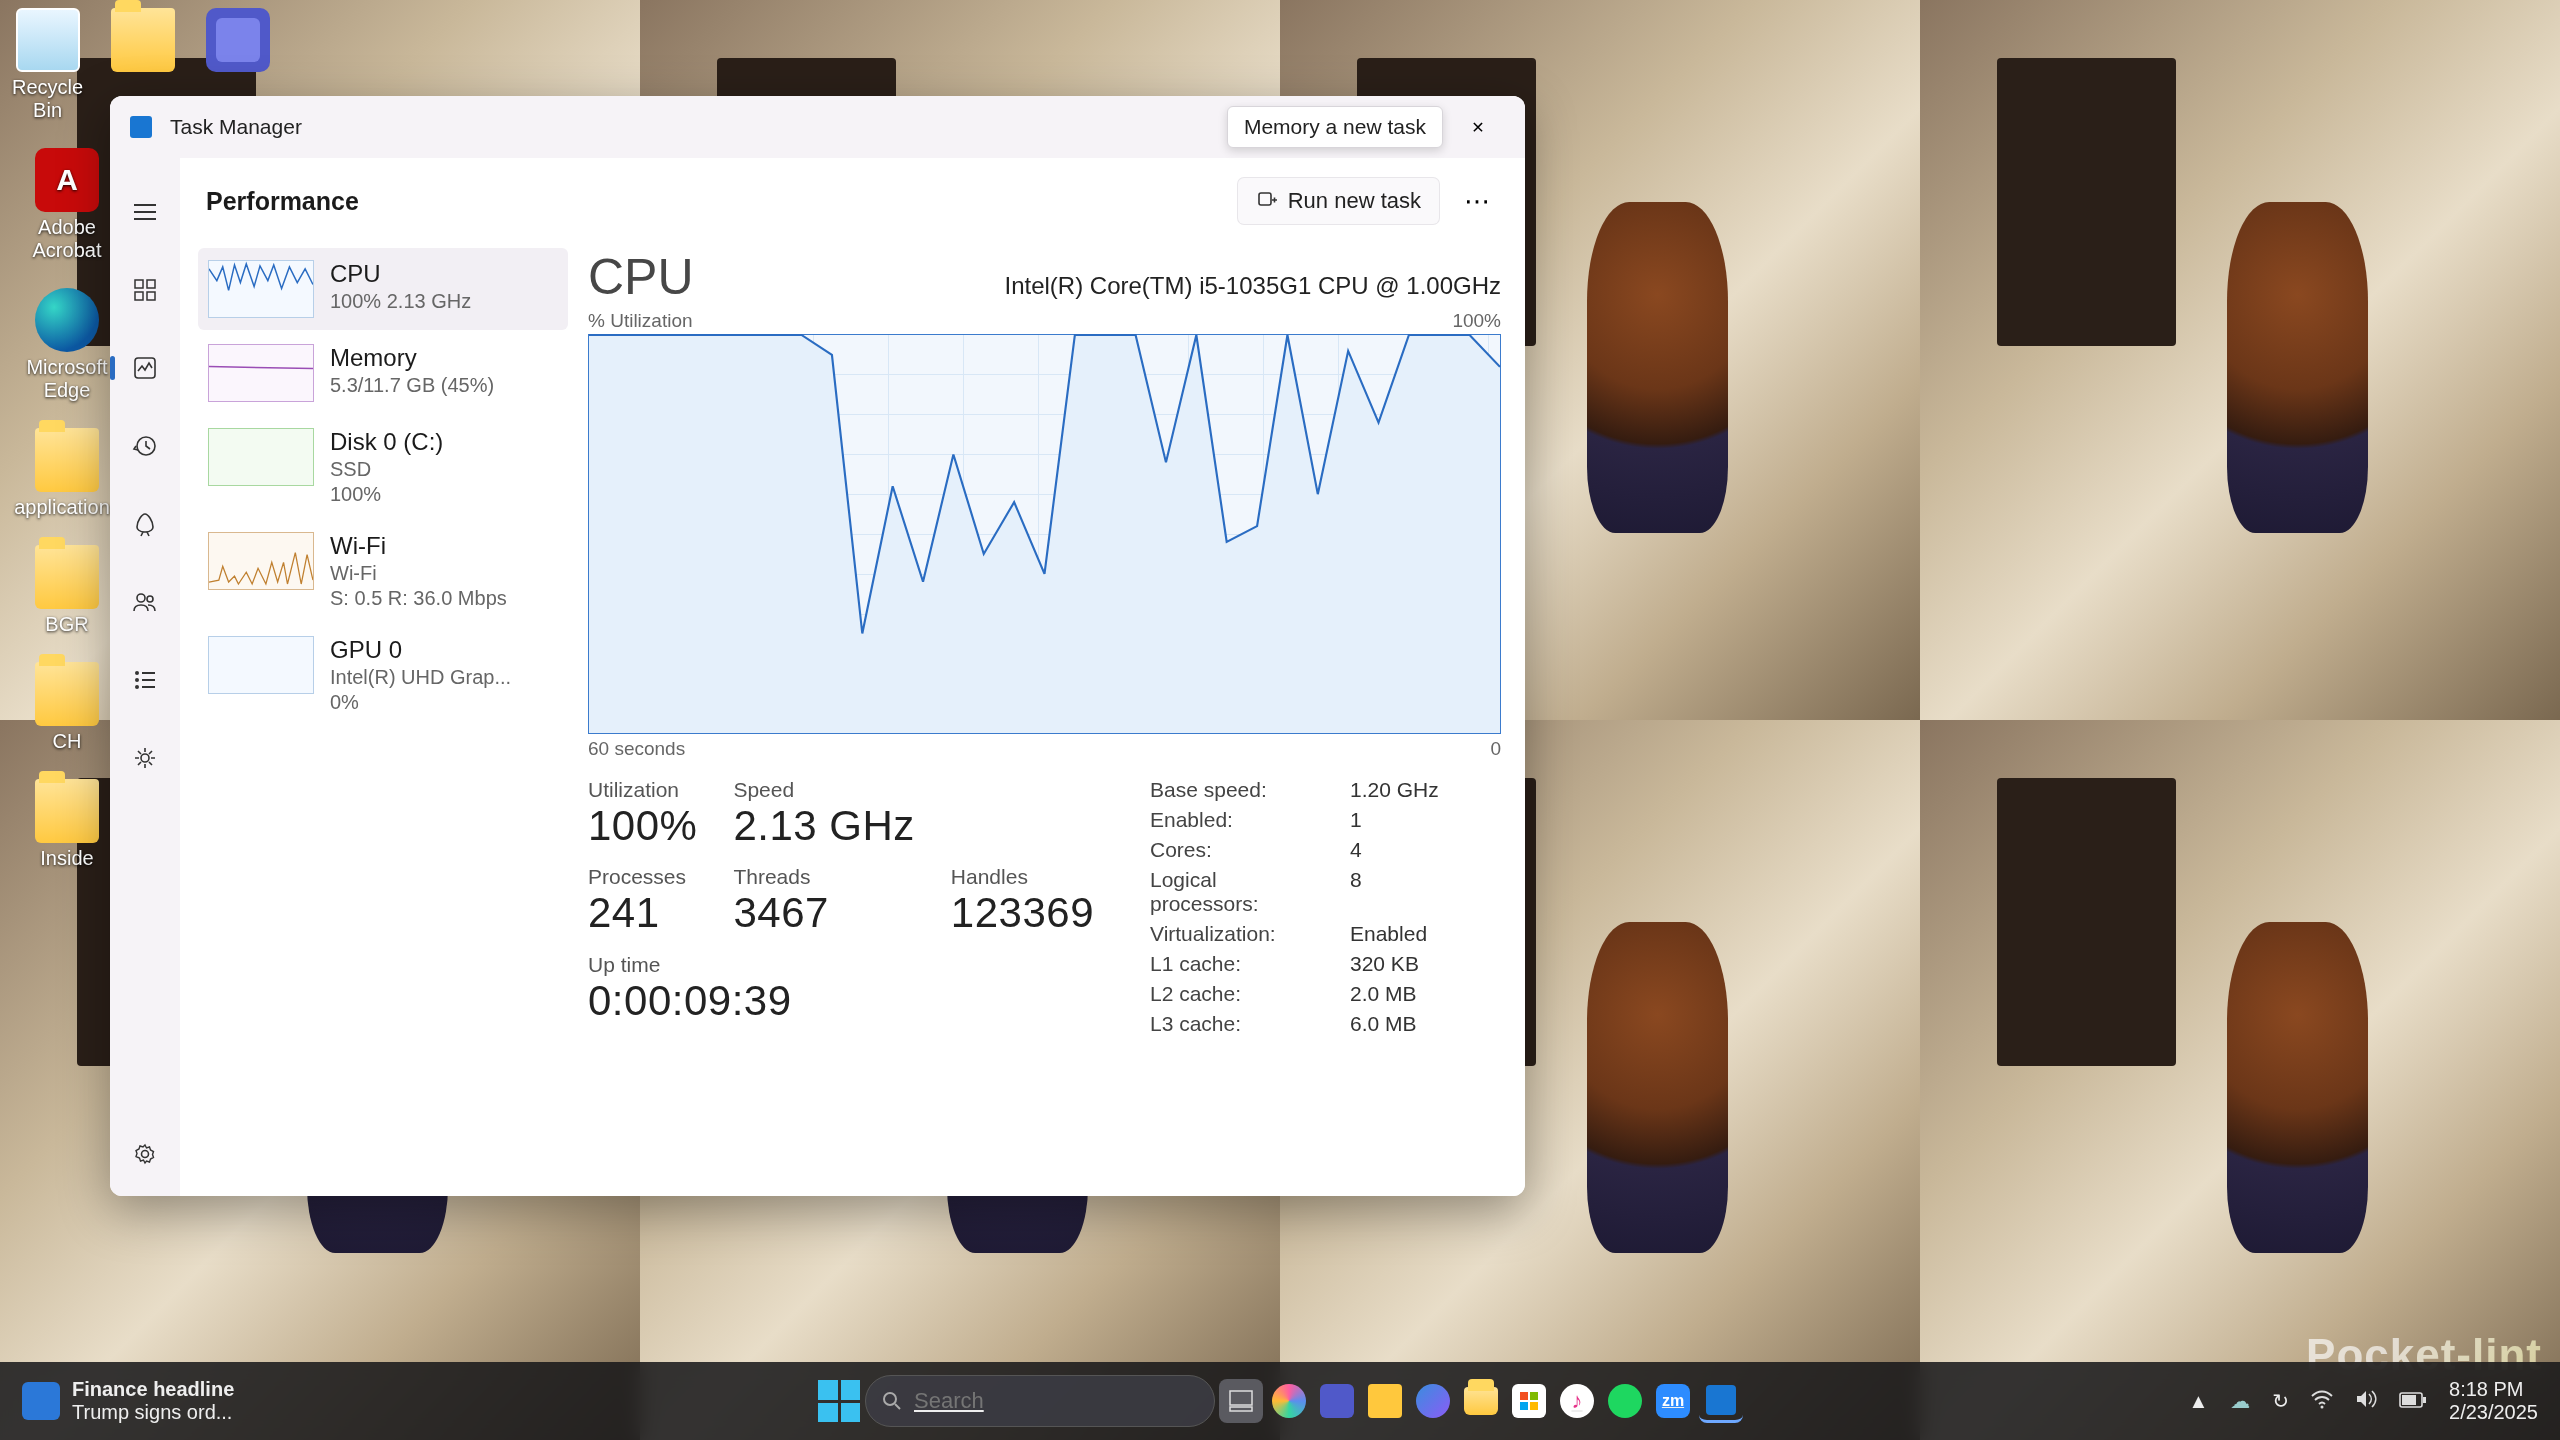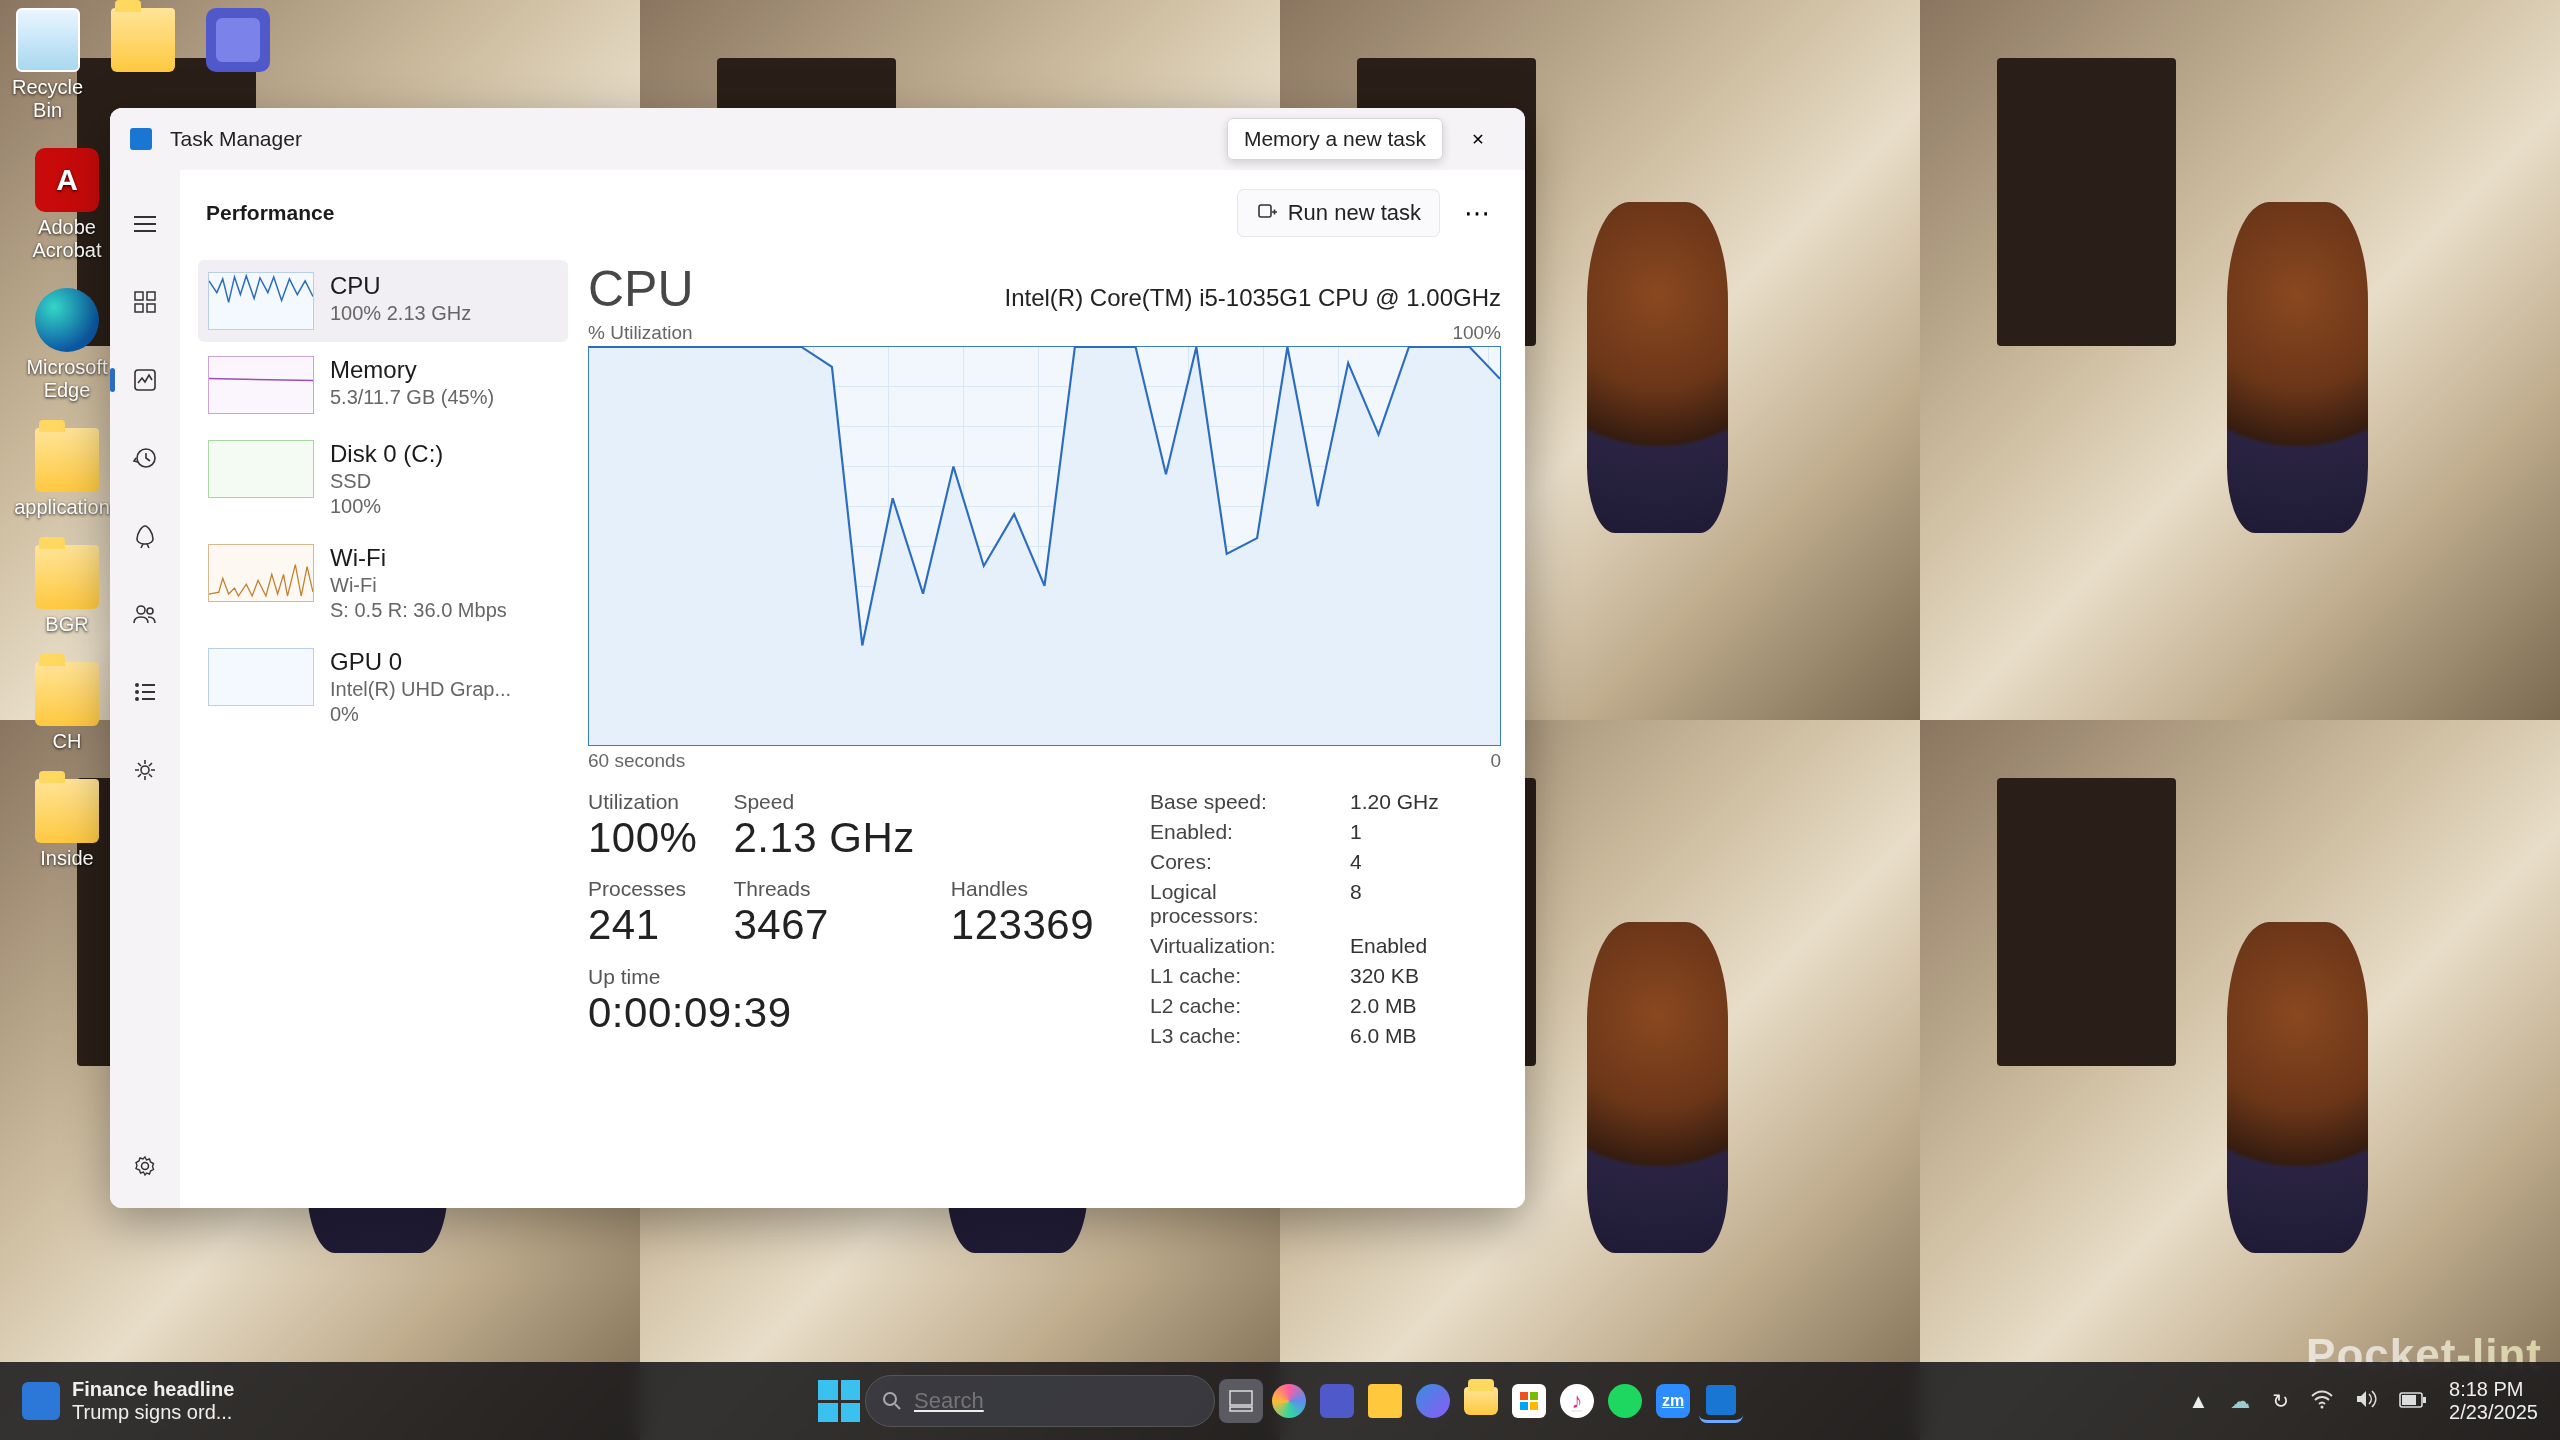--- a/index.html
+++ b/index.html
@@ -17,37 +17,37 @@
 
 .desktop-icons { position:absolute; top:8px; left:12px; width:260px; display:flex; flex-direction:column; gap:26px; }
 .di { width:110px; display:flex; flex-direction:column; align-items:center; gap:4px; color:#fff; text-shadow:0 1px 3px rgba(0,0,0,.9); font-size:20px; text-align:center; cursor:pointer; }
 .di .ico { width:64px; height:64px; }
 .folder { background:linear-gradient(#ffe498,#ffc940); border-radius:4px 4px 6px 6px; position:relative; }
 .folder::before{content:"";position:absolute;top:-8px;left:4px;width:26px;height:12px;background:#ffd860;border-radius:4px 4px 0 0;}
 
 .di-row{display:flex;gap:26px;}
 
 .tm {
-  position:absolute; top:108px; left:110px; width:1415px; height:1100px;
+  position:absolute; top:96px; left:110px; width:1415px; height:1100px;
   background:#fff; border-radius:12px; box-shadow:0 14px 50px rgba(0,0,0,.35);
   display:flex; flex-direction:column; overflow:hidden;
 }
 .tm-titlebar{height:62px;display:flex;align-items:center;padding:0 10px 0 20px;background:#f6f3f7;}
 .tm-app-icon{width:22px;height:22px;background:#1976d2;border-radius:3px;margin-right:18px;display:flex;}
 .tm-title{font-size:21px;color:#222;}
 .tm-winctrl{margin-left:auto;display:flex;gap:0;}
 .tm-winctrl button{width:74px;height:48px;border:none;background:transparent;font-size:16px;cursor:pointer;}
 .tm-body{flex:1;display:flex;min-height:0;}
 .tm-rail{width:70px;background:#f6f3f7;display:flex;flex-direction:column;align-items:center;gap:46px;padding-top:38px;position:relative;}
 .tm-rail .rail-btn{width:32px;height:32px;display:flex;align-items:center;justify-content:center;cursor:pointer;color:#3b3b3b;position:relative;}
 .rail-active::before{content:"";position:absolute;left:-19px;top:4px;width:5px;height:24px;background:#2a6cc2;border-radius:3px;}
 .tm-rail .spacer{flex:1;}
 .tm-content{flex:1;background:#fff;display:flex;flex-direction:column;min-width:0;border-radius:10px 0 0 0;margin-top:0;}
 .tm-header{display:flex;align-items:center;padding:20px 26px 14px 26px;position:relative;}
-.tm-header h1{font-size:21px;font-weight:600;color:#1b1b1b;}
+.tm-header h1{font-size:25px;font-weight:600;color:#1b1b1b;}
 .run-task{margin-left:auto;display:flex;align-items:center;gap:10px;border:none;background:#faf9fb;padding:10px 18px;border-radius:6px;font-size:22px;color:#222;cursor:pointer;box-shadow:0 0 0 1px #e8e6ea;}
 .more-btn{margin-left:16px;width:44px;height:44px;border:none;background:transparent;font-size:26px;cursor:pointer;border-radius:6px;}
 .tooltip-box{position:absolute;top:-52px;right:82px;background:#fff;border:1px solid #d8d5da;border-radius:6px;padding:8px 16px;font-size:21px;color:#222;box-shadow:0 3px 10px rgba(0,0,0,.15);}
 .tm-main{flex:1;display:flex;min-height:0;padding:10px 24px 24px 18px;gap:20px;}
 .res-list{width:370px;display:flex;flex-direction:column;gap:2px;}
 .res-item{display:flex;gap:16px;padding:12px 10px;border-radius:6px;cursor:pointer;}
 .res-item.selected{background:#f2eff4;}
 .thumb{width:106px;height:58px;border:1px solid #b7cfe8;background:#f4f9ff;flex-shrink:0;position:relative;overflow:hidden;}
 .res-item .meta{display:flex;flex-direction:column;gap:2px;min-width:0;}
 .res-item .name{font-size:24px;color:#1b1b1b;}

